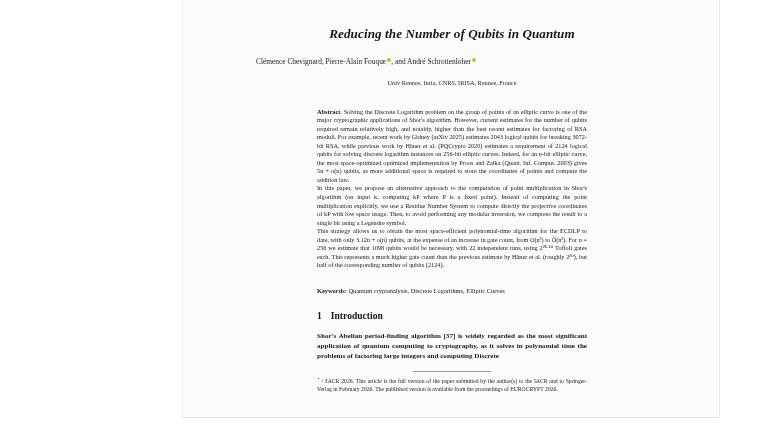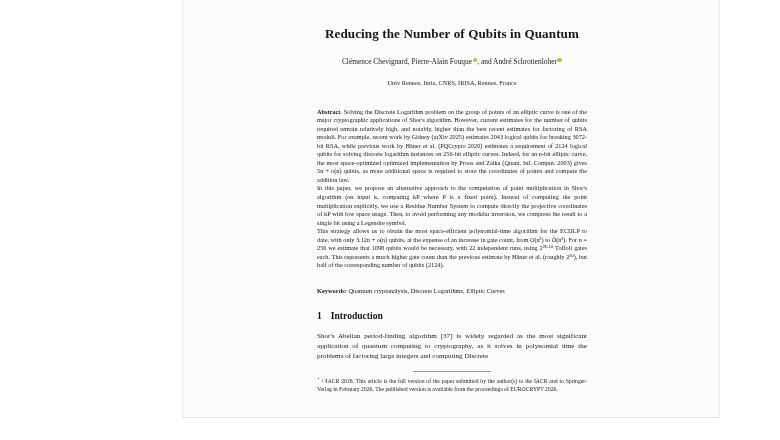--- a/index.html
+++ b/index.html
@@ -64,31 +64,30 @@
     margin: 0;
     padding-top: 26px;
     text-align: center;
     font-size: 13.1px;
     font-weight: bold;
     line-height: 16.5px;
     letter-spacing: 0.1px;
     color: #161618;
     font-family: "Liberation Serif", "DejaVu Serif", serif;
   }
-  .title-line { display: block; }
+  .title-line { display: block; font-style: italic; }
   .title-star {
     font-size: 10px;
     vertical-align: super;
     font-weight: normal;
   }
 
   .authors {
     margin: 0;
     padding-top: 14px;
-    text-align: center;
     font-size: 7.4px;
     line-height: 10px;
     color: #24242a;
   }
   .orcid-icon {
     display: inline-block;
     width: 4.6px;
     height: 4.6px;
     border-radius: 50%;
     background: #a6ce39;
@@ -142,21 +141,21 @@
 
   .body-text {
     margin: 0 auto;
     padding-top: 10px;
     width: 270px;
     font-size: 7.1px;
     line-height: 10.2px;
     text-align: justify;
     color: #202025;
   }
-  .body-text p { margin: 0; }
+  .body-text p { margin: 0; font-weight: bold; }
 
   .footnote-rule {
     margin: 9px auto 0 auto;
     width: 78px;
     height: 1px;
     background: #9a9a9e;
   }
   .footnote {
     margin: 0 auto;
     padding-top: 3.5px;

